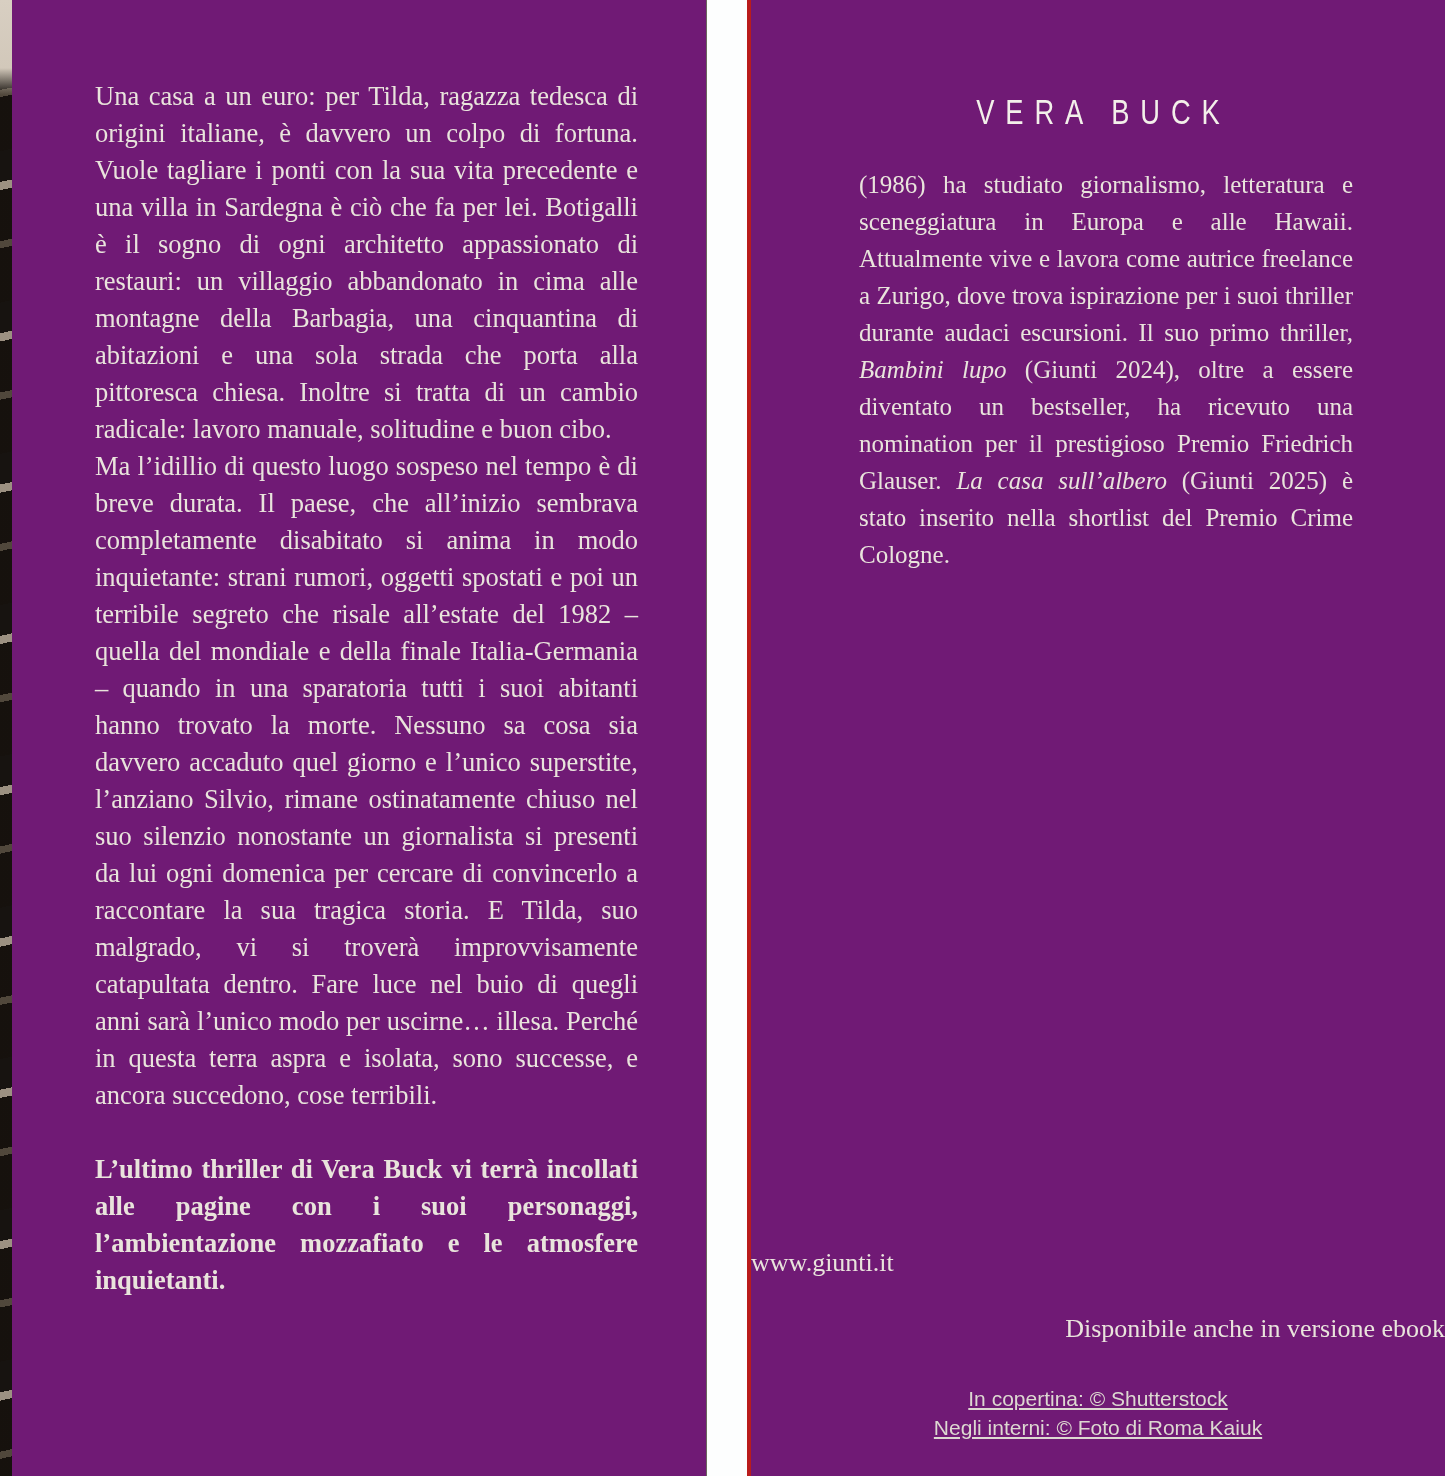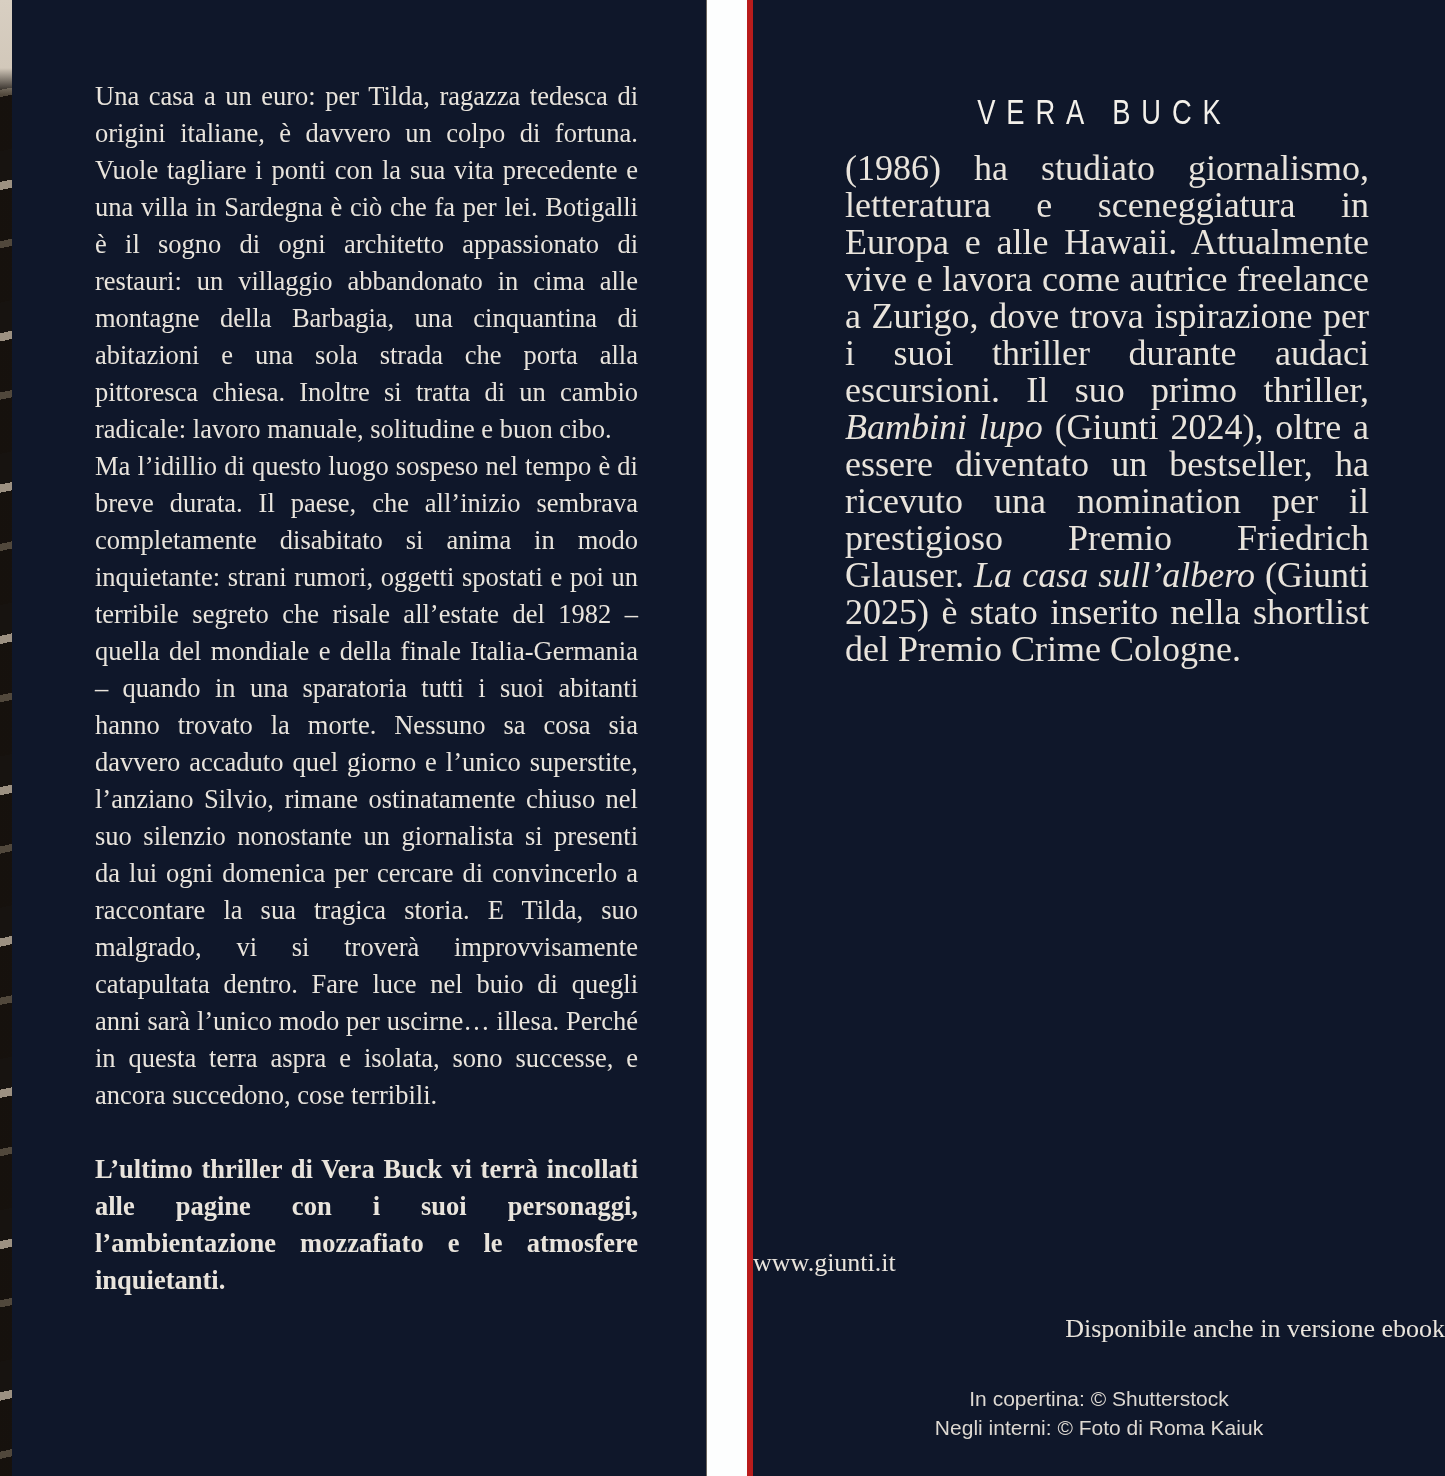--- a/index.html
+++ b/index.html
@@ -23,32 +23,32 @@
       repeating-linear-gradient(168deg,
         rgba(201,187,168,0.0) 0px 30px,
         rgba(201,187,168,0.75) 30px 38px,
         rgba(22,17,13,0.92) 38px 88px,
         rgba(150,135,112,0.45) 88px 95px,
         rgba(22,17,13,0.95) 95px 148px);
   }
   .panel {
     position: absolute;
     top: 0; height: 100%;
-    background: #0f172a;
+    background: #701a75;
     color: #e9e4dc;
   }
   .left-panel {
     left: 12px;
     width: 694px;
     border-right: 1px solid #6b655e;
   }
   .right-panel {
     left: 747px;
     width: 698px;
-    border-left: 6px solid #b91c1c;
+    border-left: 4px solid #b91c1c;
     box-sizing: border-box;
   }
   .flap-text {
     position: absolute;
     left: 83px; right: 68px; top: 78px;
     font-size: 26.5px;
     line-height: 37px;
     text-align: justify;
   }
   .flap-text p { margin: 0; }
@@ -66,22 +66,22 @@
     font-weight: 400;
     font-size: 35px;
     letter-spacing: 14px;
     text-indent: 14px;
     color: #f3f0ea;
     transform: scaleX(0.78);
   }
   .bio {
     position: absolute;
     top: 150px; left: 92px; right: 76px;
-    margin: 0;
-    font-size: 36px;
+    margin: 16px;
+    font-size: 25px;
     line-height: 37px;
     text-align: justify;
   }
   .website {
     position: absolute;
     top: 1248px; left: 0;
     width: 100%;
     font-size: 26px;
     color: #e9e4dc;
   }
@@ -95,20 +95,21 @@
   }
   .credits {
     position: absolute;
     top: 1384px; left: 0;
     width: 100%;
     text-align: center;
     font-family: "Liberation Sans", sans-serif;
     font-size: 21px;
     line-height: 29px;
     color: #ddd8d1;
+    text-decoration: underline;
   }
 </style>
 </head>
 <body>
 
 <div class="page">
 
   <div class="edge-strip"></div>
 
   <section class="panel left-panel">

